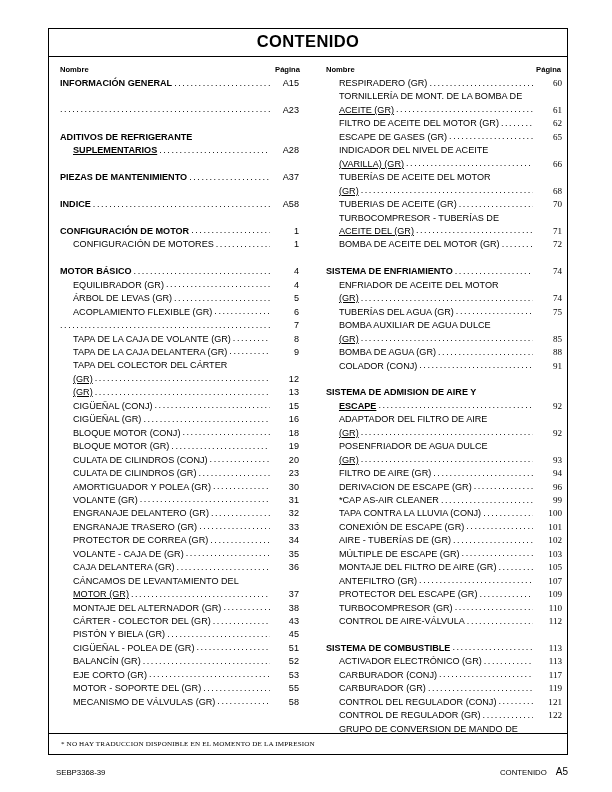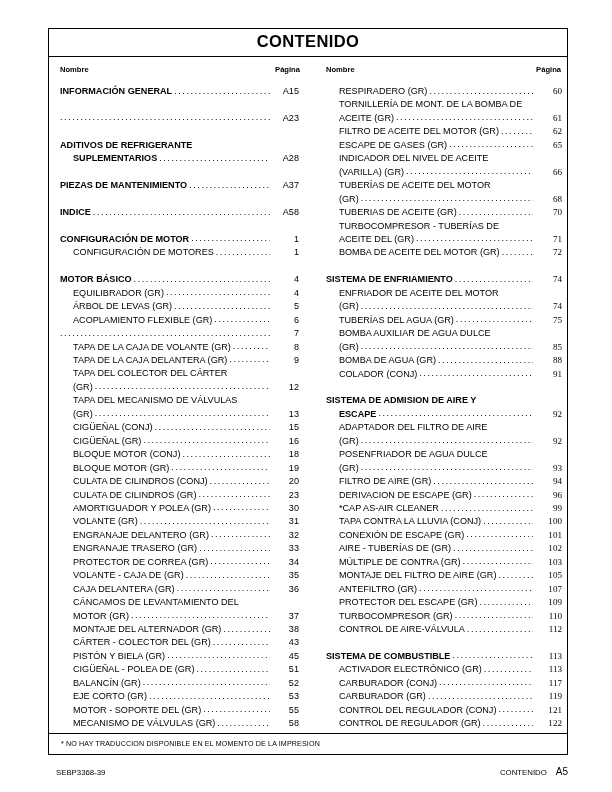--- a/index.html
+++ b/index.html
@@ -62,21 +62,20 @@
   
   .columns {
     display: flex;
     flex: 1 1 auto;
     align-items: flex-start;
     overflow: hidden;
   }
   .col {
     box-sizing: border-box;
     overflow: hidden;
-    margin-top: 8px;
   }
   .col.left  { width: 268px; padding-left: 11px; padding-right: 6px; }
   .col.right { width: 252px; padding-left: 10px; padding-right: 3px; }
 
   
   .entry {
     display: flex;
     align-items: baseline;
     font-size: 9.1px;
     line-height: 13.45px;
@@ -108,33 +107,33 @@
   .entry.sec .lbl { font-weight: bold; }
   .entry.sec { margin-top: 0; }
   
   .entry.sub .lbl { padding-left: 13px; }
   
   .entry.cont .lbl { }
   .entry.cont .dots { visibility: hidden; }
   .entry.cont .pg { visibility: hidden; }
   .entry.sub.cont .lbl { padding-left: 13px; }
   
-  .entry.tail.sub .lbl { padding-left: 13px; }
+  .entry.tail.sub .lbl { padding-left: 13px; text-decoration: underline; }
 
   
   .gap { height: 13.45px; }
 
   
   .footnote-sep {
     border-top: 1.2px solid #000;
     flex: 0 0 auto;
   }
   .footnote {
     flex: 0 0 auto;
-    font-family: Liberation Sans, sans-serif;
+    font-family: Liberation Serif, serif;
     font-size: 7.1px;
     letter-spacing: 0.15px;
     padding: 6px 0 6px 12px;
   }
 
   
   #page-footer {
     position: absolute;
     left: 48px;
     top: 766px;
@@ -260,25 +259,20 @@
         <div class="entry sub cont">
           <span class="lbl">TAPA DEL COLECTOR DEL CÁRTER</span>
           <span class="dots">......................................................................</span>
           <span class="pg"></span>
         </div>
         <div class="entry sub tail">
           <span class="lbl">(GR)</span>
           <span class="dots">......................................................................</span>
           <span class="pg">12</span>
         </div>
-        <div class="entry sub cont">
-          <span class="lbl">TAPA DEL MECANISMO DE VÁLVULAS</span>
-          <span class="dots">......................................................................</span>
-          <span class="pg"></span>
-        </div>
         <div class="entry sub tail">
           <span class="lbl">(GR)</span>
           <span class="dots">......................................................................</span>
           <span class="pg">13</span>
         </div>
         <div class="entry sub">
           <span class="lbl">CIGÜEÑAL (CONJ)</span>
           <span class="dots">......................................................................</span>
           <span class="pg">15</span>
         </div>
@@ -556,21 +550,21 @@
           <span class="lbl">CONEXIÓN DE ESCAPE (GR)</span>
           <span class="dots">......................................................................</span>
           <span class="pg">101</span>
         </div>
         <div class="entry sub">
           <span class="lbl">AIRE - TUBERÍAS DE (GR)</span>
           <span class="dots">......................................................................</span>
           <span class="pg">102</span>
         </div>
         <div class="entry sub">
-          <span class="lbl">MÚLTIPLE DE CONTRA (GR)</span>
+          <span class="lbl">MÚLTIPLE DE ESCAPE (GR)</span>
           <span class="dots">......................................................................</span>
           <span class="pg">103</span>
         </div>
         <div class="entry sub">
           <span class="lbl">MONTAJE DEL FILTRO DE AIRE (GR)</span>
           <span class="dots">......................................................................</span>
           <span class="pg">105</span>
         </div>
         <div class="entry sub">
           <span class="lbl">ANTEFILTRO (GR)</span>

